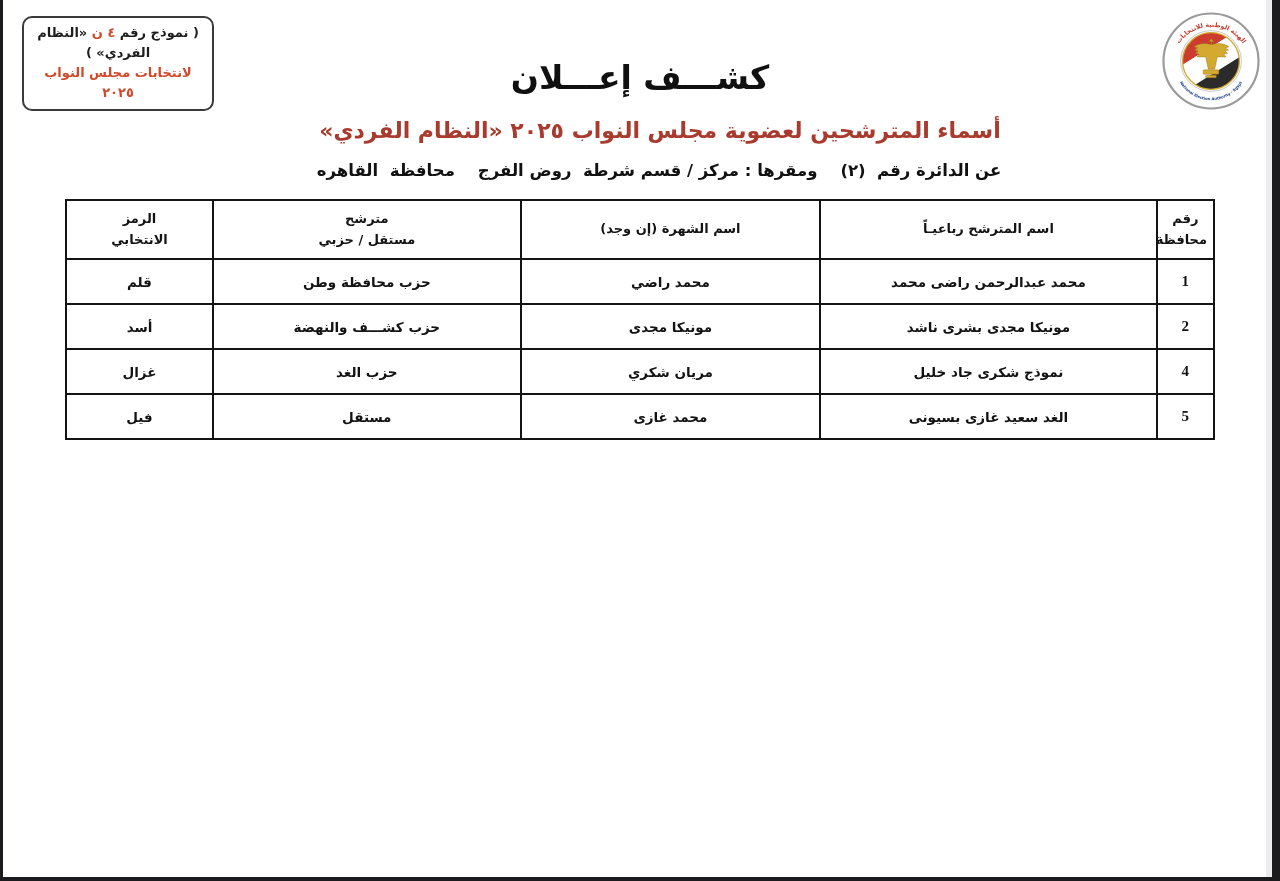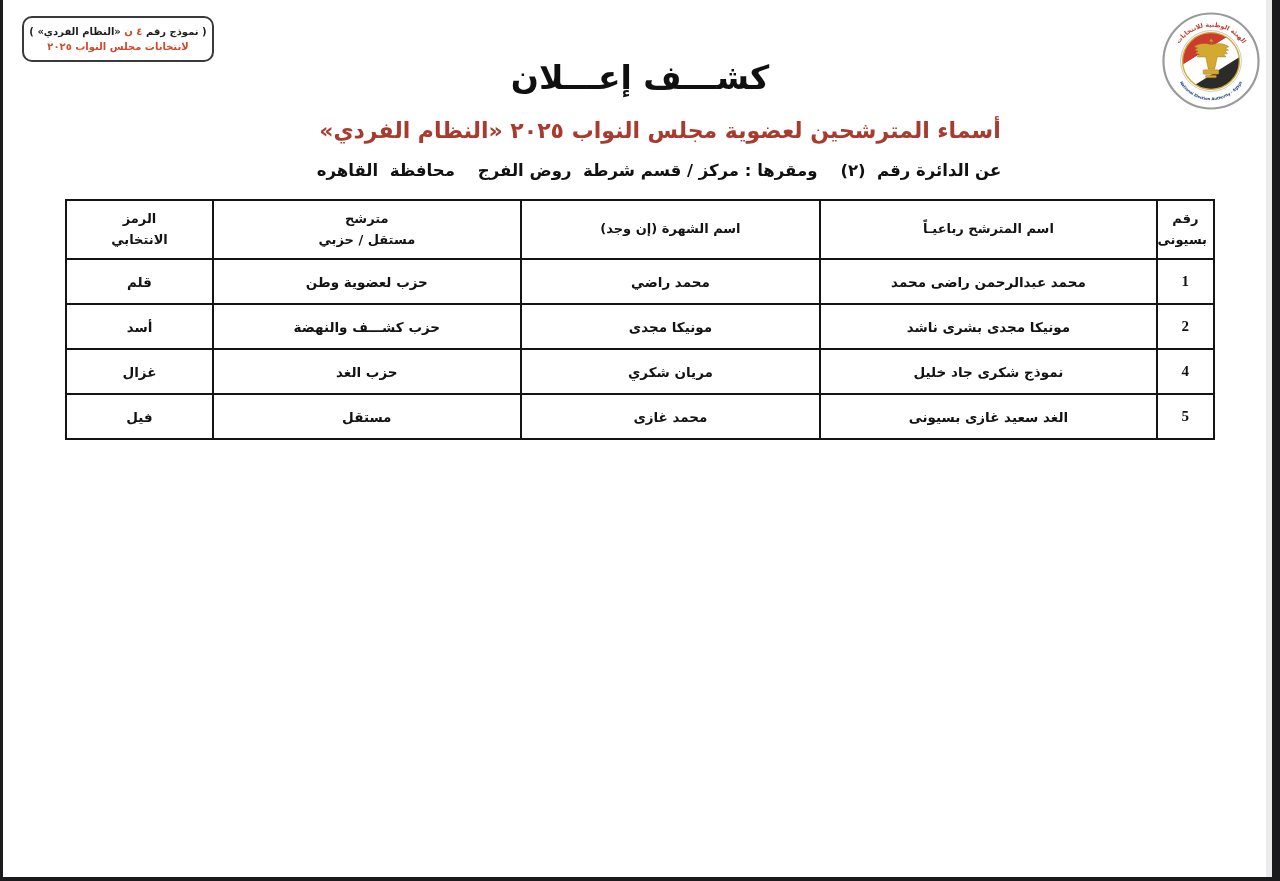--- a/index.html
+++ b/index.html
@@ -16,21 +16,21 @@
   .edge-right { position: absolute; right: 0; top: 0; width: 8px; height: 881px; background: #1b1b1e; }
   .edge-right-soft { position: absolute; right: 8px; top: 0; width: 6px; height: 881px; background: #ececec; }
   .edge-bottom{ position: absolute; left: 0; bottom: 0; width: 1280px; height: 4px; background: #1b1b1e; }
 
   
   .form-box {
     position: absolute; left: 22px; top: 16px; width: 192px; min-height: 46px;
     border: 2px solid #3a3a3a; border-radius: 10px; box-sizing: border-box;
     display: flex; flex-direction: column; justify-content: center; align-items: center;
     padding: 5px 4px; direction: rtl; text-align: center;
-    font-size: 10px; font-weight: bold; color: #1d1d1d; line-height: 1.55;
+    font-size: 13px; font-weight: bold; color: #1d1d1d; line-height: 1.55;
   }
   .form-box .hl { color: #cf4a2a; }
   .form-box .line2 { color: #cf4a2a; }
 
   
   .logo { position: absolute; right: 20px; top: 12px; width: 98px; height: 98px; }
 
   
   .title {
     position: absolute; top: 58px; left: 0; width: 1280px; text-align: center;
@@ -121,35 +121,35 @@
       <colgroup>
         <col style="width:5%">
         <col style="width:29.3%">
         <col style="width:26.1%">
         <col style="width:26.8%">
         <col style="width:12.8%">
       </colgroup>
       <thead>
         <tr>
           <th>رقم
-بسيونى</th>
+محافظة</th>
           <th>اسم المترشح رباعيـاً</th>
           <th>اسم الشهرة (إن وجد)</th>
           <th>مترشح
 مستقل / حزبي</th>
           <th>الرمز
 الانتخابي</th>
         </tr>
       </thead>
       <tbody>
         <tr>
           <td class="serial-cell">1</td>
           <td>محمد عبدالرحمن راضى محمد</td>
           <td>محمد راضي</td>
-          <td>حزب لعضوية وطن</td>
+          <td>حزب محافظة وطن</td>
           <td>قلم</td>
         </tr>
         <tr>
           <td class="serial-cell">2</td>
           <td>مونيكا مجدى بشرى ناشد</td>
           <td>مونيكا مجدى</td>
           <td>حزب كشـــف والنهضة</td>
           <td>أسد</td>
         </tr>
         <tr>

